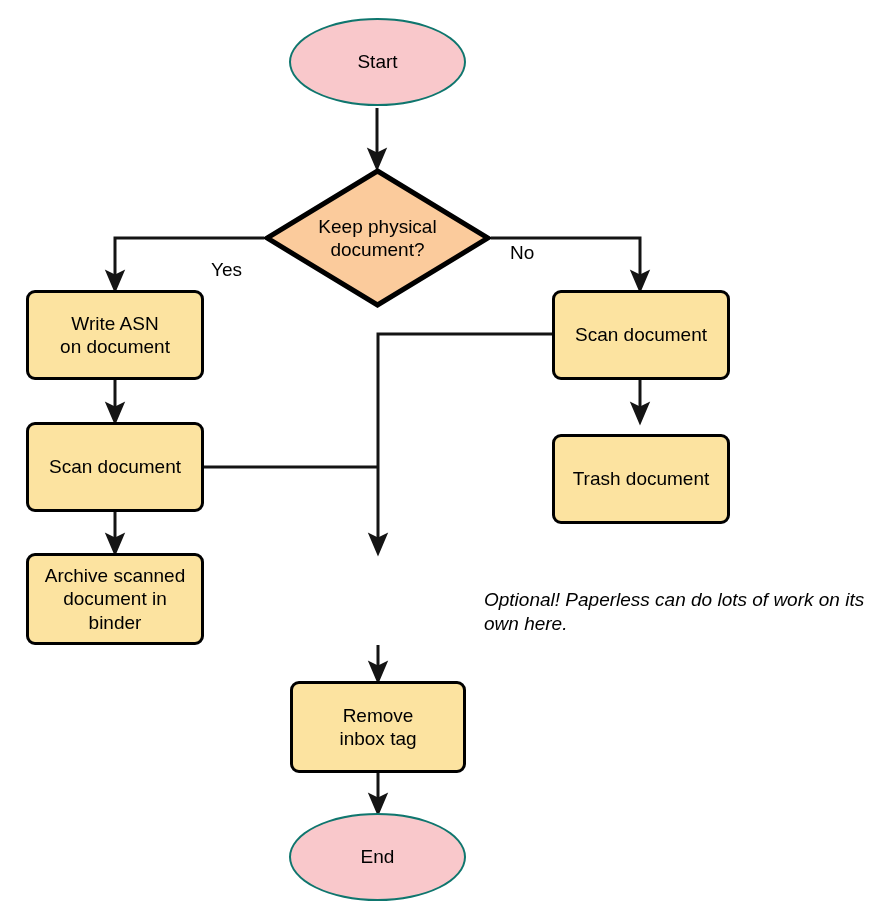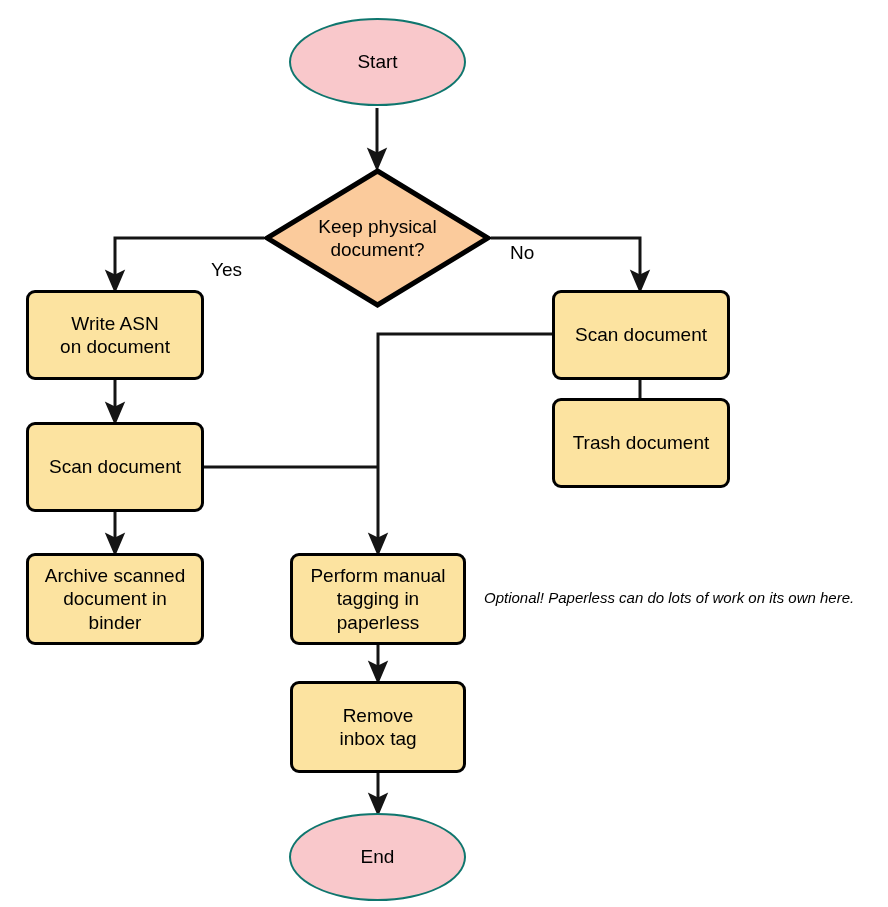--- a/index.html
+++ b/index.html
@@ -81,21 +81,21 @@
     color: #000000;
     background: transparent;
     z-index: 3;
     white-space: nowrap;
     margin-top: 48px;
   }
   .annotation {
     position: absolute;
     font-family: "Liberation Sans", sans-serif;
     font-style: italic;
-    font-size: 15px;
+    font-size: 19px;
     line-height: 1.28;
     color: #000000;
     z-index: 3;
   }
 </style>
 </head>
 <body>
 
 <div id="flowchart-root">
 
@@ -154,29 +154,24 @@
   <div class="node node-process" style="left:26px; top:553px; width:178px; height:92px;">
     <span class="node-label">Archive scanned
 document in
 binder</span>
   </div>
 
   <div class="node node-process" style="left:552px; top:290px; width:178px; height:90px;">
     <span class="node-label">Scan document</span>
   </div>
 
-  <div class="node node-process" style="left:552px; top:398px; width:178px; height:90px;">
+  <div class="node node-process" style="left:552px; top:434px; width:178px; height:90px;">
     <span class="node-label">Trash document</span>
   </div>
 
-  <div class="node node-process" style="left:290px; top:553px; width:176px; height:92px;">
-    <span class="node-label">Perform manual
-tagging in
-paperless</span>
-  </div>
 
   <div class="node node-terminal" style="left:289px; top:813px; width:177px; height:88px;">
     <span class="node-label">End</span>
   </div>
 
   <div class="node node-process" style="left:290px; top:681px; width:176px; height:92px;">
     <span class="node-label">Remove
 inbox tag</span>
   </div>
 

